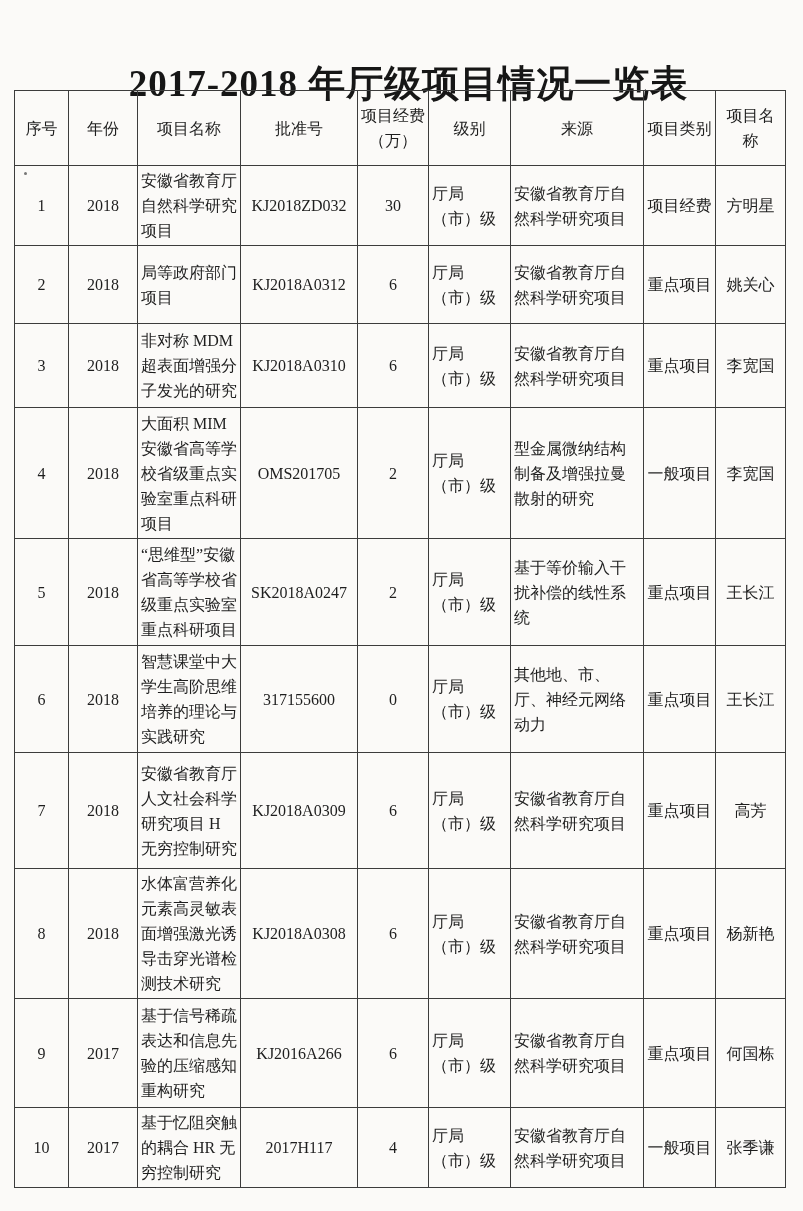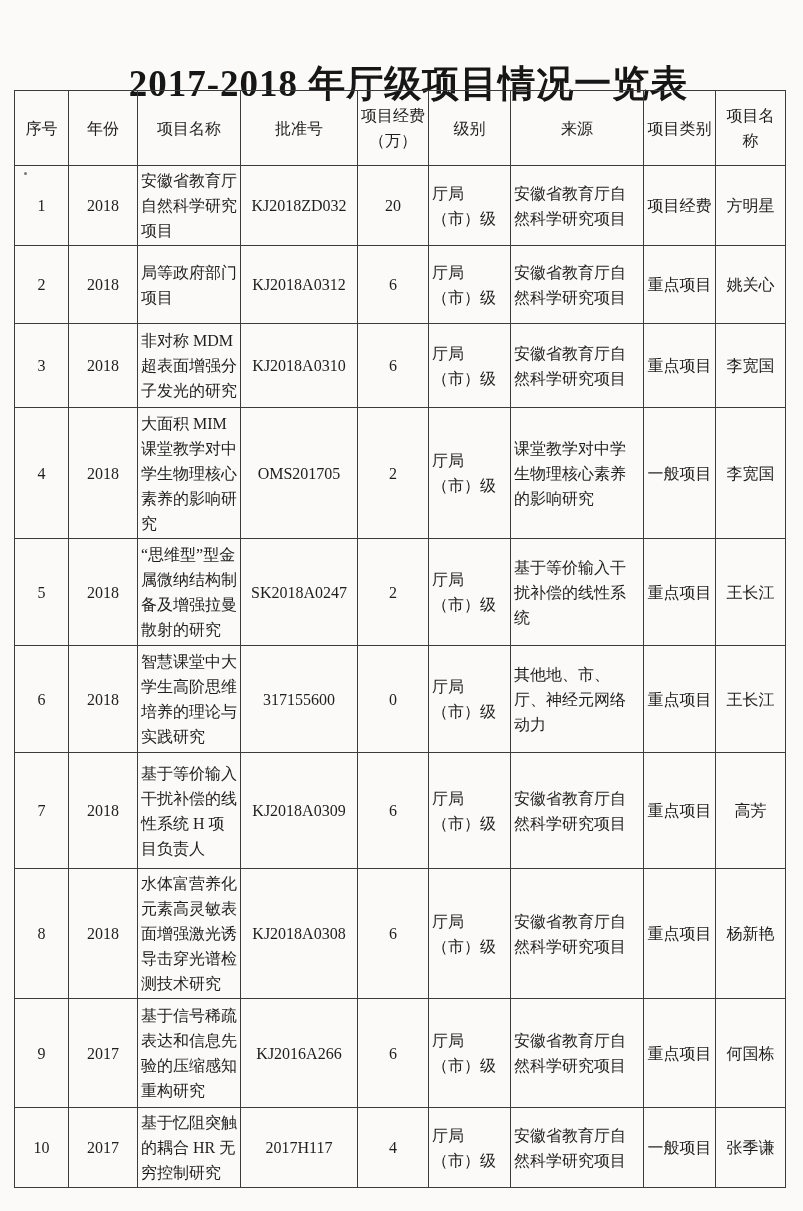--- a/index.html
+++ b/index.html
@@ -113,21 +113,21 @@
           <th class="h7">项目类别</th>
           <th class="h8">项目名称</th>
         </tr>
     </thead>
     <tbody>
         <tr>
           <td class="c0">1</td>
           <td class="c1">2018</td>
           <td class="c2">安徽省教育厅自然科学研究项目</td>
           <td class="c3">KJ2018ZD032</td>
-          <td class="c4">20</td>
+          <td class="c4">30</td>
           <td class="c5">厅局（市）级</td>
           <td class="c6">安徽省教育厅自然科学研究项目</td>
           <td class="c7">项目经费</td>
           <td class="c8">方明星</td>
         </tr>
         <tr>
           <td class="c0">2</td>
           <td class="c1">2018</td>
           <td class="c2">局等政府部门项目</td>
           <td class="c3">KJ2018A0312</td>
@@ -144,32 +144,32 @@
           <td class="c3">KJ2018A0310</td>
           <td class="c4">6</td>
           <td class="c5">厅局（市）级</td>
           <td class="c6">安徽省教育厅自然科学研究项目</td>
           <td class="c7">重点项目</td>
           <td class="c8">李宽国</td>
         </tr>
         <tr>
           <td class="c0">4</td>
           <td class="c1">2018</td>
-          <td class="c2">大面积 MIM 课堂教学对中学生物理核心素养的影响研究</td>
+          <td class="c2">大面积 MIM 安徽省高等学校省级重点实验室重点科研项目</td>
           <td class="c3">OMS201705</td>
           <td class="c4">2</td>
           <td class="c5">厅局（市）级</td>
-          <td class="c6">课堂教学对中学生物理核心素养的影响研究</td>
+          <td class="c6">型金属微纳结构制备及增强拉曼散射的研究</td>
           <td class="c7">一般项目</td>
           <td class="c8">李宽国</td>
         </tr>
         <tr>
           <td class="c0">5</td>
           <td class="c1">2018</td>
-          <td class="c2">“思维型”型金属微纳结构制备及增强拉曼散射的研究</td>
+          <td class="c2">“思维型”安徽省高等学校省级重点实验室重点科研项目</td>
           <td class="c3">SK2018A0247</td>
           <td class="c4">2</td>
           <td class="c5">厅局（市）级</td>
           <td class="c6">基于等价输入干扰补偿的线性系统</td>
           <td class="c7">重点项目</td>
           <td class="c8">王长江</td>
         </tr>
         <tr>
           <td class="c0">6</td>
           <td class="c1">2018</td>
@@ -177,21 +177,21 @@
           <td class="c3">317155600</td>
           <td class="c4">0</td>
           <td class="c5">厅局（市）级</td>
           <td class="c6">其他地、市、厅、神经元网络动力</td>
           <td class="c7">重点项目</td>
           <td class="c8">王长江</td>
         </tr>
         <tr>
           <td class="c0">7</td>
           <td class="c1">2018</td>
-          <td class="c2">基于等价输入干扰补偿的线性系统 H 项目负责人</td>
+          <td class="c2">安徽省教育厅人文社会科学研究项目 H 无穷控制研究</td>
           <td class="c3">KJ2018A0309</td>
           <td class="c4">6</td>
           <td class="c5">厅局（市）级</td>
           <td class="c6">安徽省教育厅自然科学研究项目</td>
           <td class="c7">重点项目</td>
           <td class="c8">高芳</td>
         </tr>
         <tr>
           <td class="c0">8</td>
           <td class="c1">2018</td>

